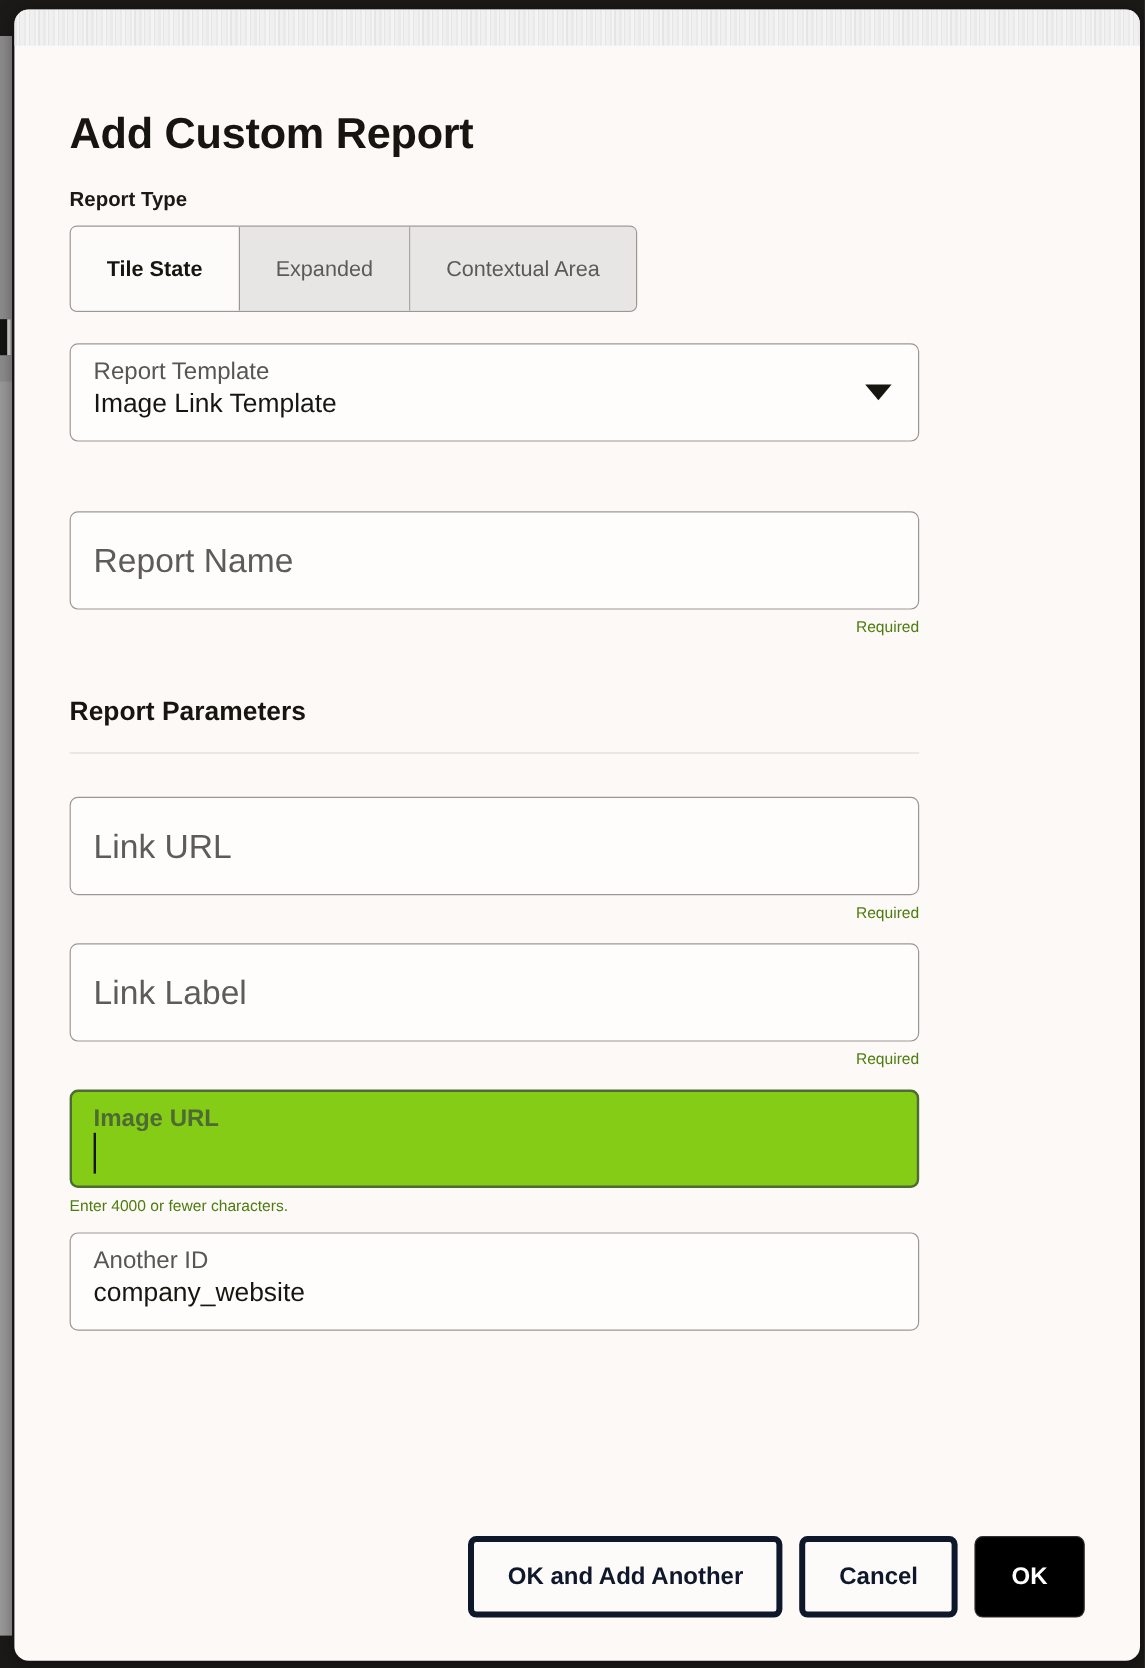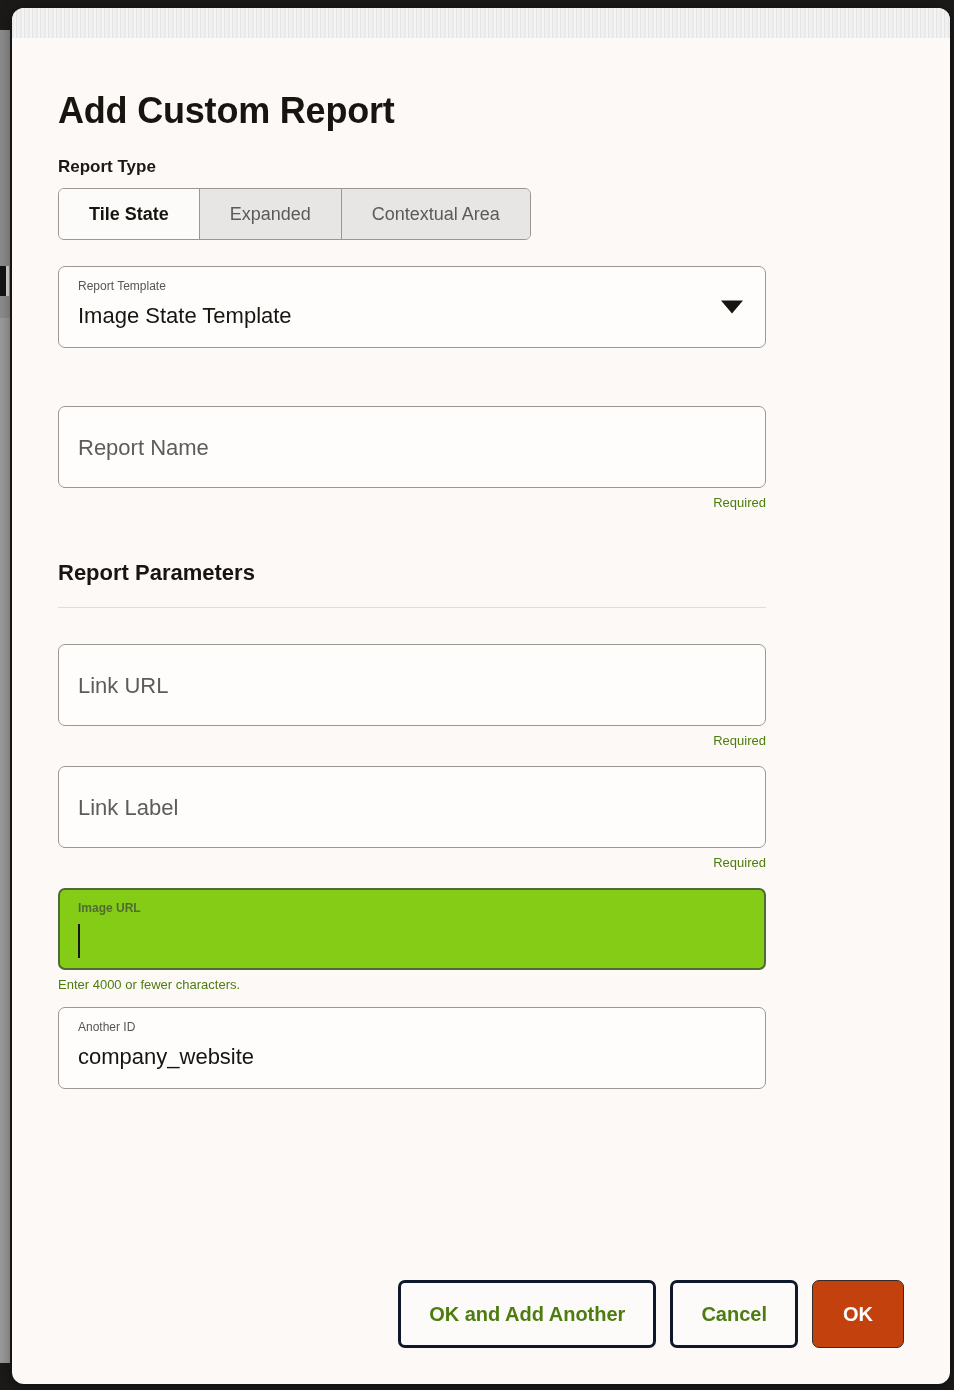--- a/index.html
+++ b/index.html
@@ -102,21 +102,21 @@
     color: #1b1915;
     margin-top: 25px;
     margin-bottom: 11px;
   }
 
   .segmented {
     display: inline-flex;
     border: 1px solid #9b9894;
     border-radius: 6px;
     overflow: hidden;
-    height: 52px;
+    height: 72px;
     background: #e8e6e4;
   }
   .segment {
     display: flex;
     align-items: center;
     justify-content: center;
     padding: 0 30px;
     font-size: 18px;
     color: #5c5a57;
     background: #e8e6e4;
@@ -145,21 +145,21 @@
   }
   .text-field.focused {
     border: 2px solid #4e6b33;
     background: #84cc16;
   }
 
   .float-label {
     position: absolute;
     left: 19px;
     top: 12px;
-    font-size: 12px;
+    font-size: 20px;
     color: #585652;
   }
   .text-field.focused .float-label {
     left: 18px;
     top: 11px;
     color: #4e6b33;
     font-weight: bold;
   }
 
   .field-value {
@@ -167,21 +167,21 @@
     left: 19px;
     top: 36px;
     font-size: 22px;
     color: #17150f;
   }
 
   .placeholder-text {
     position: absolute;
     left: 19px;
     top: 26px;
-    font-size: 22px;
+    font-size: 28px;
     color: #5e5c59;
     line-height: 30px;
   }
 
   .caret {
     position: absolute;
     left: 18px;
     top: 34px;
     width: 2px;
     height: 34px;
@@ -241,25 +241,25 @@
     font-weight: bold;
     display: flex;
     align-items: center;
     justify-content: center;
     cursor: pointer;
     user-select: none;
     padding: 0 28px;
   }
   .btn-outline {
     background: #fdfbfa;
-    border: 3px solid #0f172a;
-    color: #4d7c0f;
+    border: 5px solid #0f172a;
+    color: #0f172a;
   }
   .btn-primary {
-    background: #c2410c;
+    background: #000000;
     border: 1px solid #302d2a;
     color: #ffffff;
     padding: 0 30px;
   }
 </style>
 </head>
 <body>
 
 <div id="backdrop">
   <div id="bg-left-strip"></div>
@@ -279,21 +279,21 @@
 
     <div class="segmented">
       <div class="segment selected">Tile State</div>
       <div class="segment">Expanded</div>
       <div class="segment">Contextual Area</div>
     </div>
 
     <div class="field-block">
       <div class="text-field">
         <div class="float-label">Report Template</div>
-        <div class="field-value">Image State Template</div>
+        <div class="field-value">Image Link Template</div>
         <div class="dropdown-arrow"></div>
       </div>
     </div>
 
     <div class="field-block" style="margin-top:58px;">
       <div class="text-field">
         <div class="placeholder-text">Report Name</div>
       </div>
       <div class="helper-text right">Required</div>
     </div>

